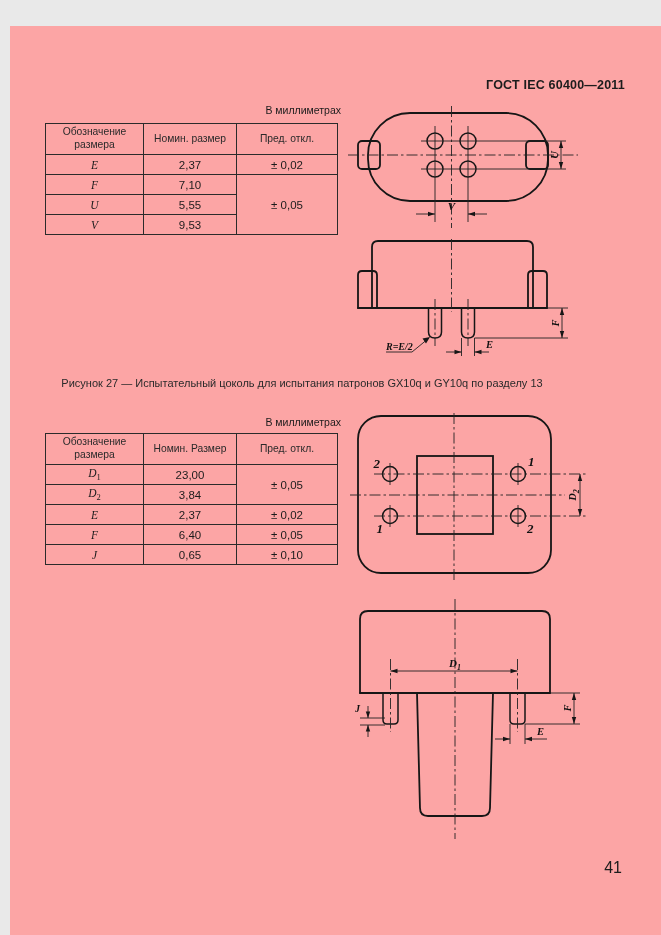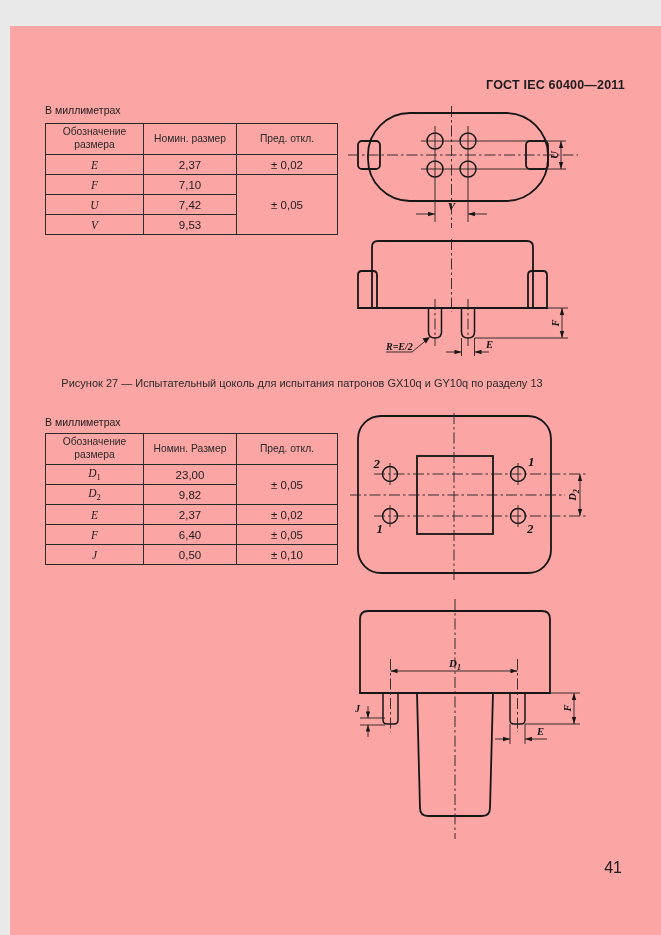--- a/index.html
+++ b/index.html
@@ -1,20 +1,20 @@
 <!DOCTYPE html>
 <html><head>
 <meta charset="utf-8">
 <style>
   html,body{margin:0;padding:0;}
   body{width:661px;height:935px;background:#e9e9e9;overflow:hidden;
        font-family:"Liberation Sans",sans-serif;color:#1c1c1c;}
   .page{position:absolute;left:10px;top:26px;width:641px;height:915px;background:#fca5a5;padding-left:40px;}
   .doc-header{position:absolute;top:52px;right:66px;font-size:12.5px;font-weight:bold;letter-spacing:.2px;}
-  .units{position:absolute;left:35px;width:296px;font-size:10.5px;}
+  .units{position:absolute;left:35px;width:296px;text-align:right;font-size:10.5px;}
   .u1{top:78px;} .u2{top:390px;}
   table.dim{position:absolute;left:35px;border-collapse:collapse;table-layout:fixed;}
   .t1{top:97px;} .t2{top:407px;}
   table.dim td{border:1.5px solid #2b2b2b;text-align:center;vertical-align:middle;
       font-size:11.5px;padding:0 2px;}
   table.dim tr.hdr td{font-size:10.3px;height:30px;line-height:1.25;color:#2a2a2a;}
   table.dim tr.row td{height:19px;}
   td.sym{font-family:"Liberation Serif",serif;font-style:italic;font-size:12.5px;}
   td.sym sub{font-style:normal;font-size:8.5px;}
   .caption{position:absolute;left:0;width:584px;text-align:center;font-size:11px;color:#2a2a2a;}
@@ -56,21 +56,21 @@
       <td>2,37</td>
       <td>± 0,02</td>
     </tr>
     <tr class="row">
       <td class="sym">F</td>
       <td>7,10</td>
       <td rowspan="3">± 0,05</td>
     </tr>
     <tr class="row">
       <td class="sym">U</td>
-      <td>7,42</td>
+      <td>5,55</td>
     </tr>
     <tr class="row">
       <td class="sym">V</td>
       <td>9,53</td>
     </tr>
     </tbody>
   </table>
 
   <svg class="fig" style="left:336px;top:78px" width="250" height="140" viewBox="0 0 250 140">
     <rect class="outl" x="22" y="9" width="180" height="88" rx="42" fill="#fff"></rect>
@@ -134,35 +134,35 @@
       <td>Номин. Размер</td>
       <td>Пред. откл.</td>
     </tr>
     <tr class="row">
       <td class="sym"><span>D</span><sub>1</sub></td>
       <td>23,00</td>
       <td rowspan="2">± 0,05</td>
     </tr>
     <tr class="row">
       <td class="sym"><span>D</span><sub>2</sub></td>
-      <td>9,82</td>
+      <td>3,84</td>
     </tr>
     <tr class="row">
       <td class="sym">E</td>
       <td>2,37</td>
       <td>± 0,02</td>
     </tr>
     <tr class="row">
       <td class="sym">F</td>
       <td>6,40</td>
       <td>± 0,05</td>
     </tr>
     <tr class="row">
       <td class="sym">J</td>
-      <td>0,50</td>
+      <td>0,65</td>
       <td>± 0,10</td>
     </tr>
     </tbody>
   </table>
 
   <svg class="fig" style="left:340px;top:385px" width="245" height="172" viewBox="0 0 245 172">
     <rect class="outl" x="8" y="5" width="193" height="157" rx="23" fill="#fff"></rect>
     <rect class="outl" x="67" y="45" width="76" height="78" fill="#fff"></rect>
     <g>
       <circle class="outl2" cx="40" cy="63" r="7.5" fill="#fff"></circle>

